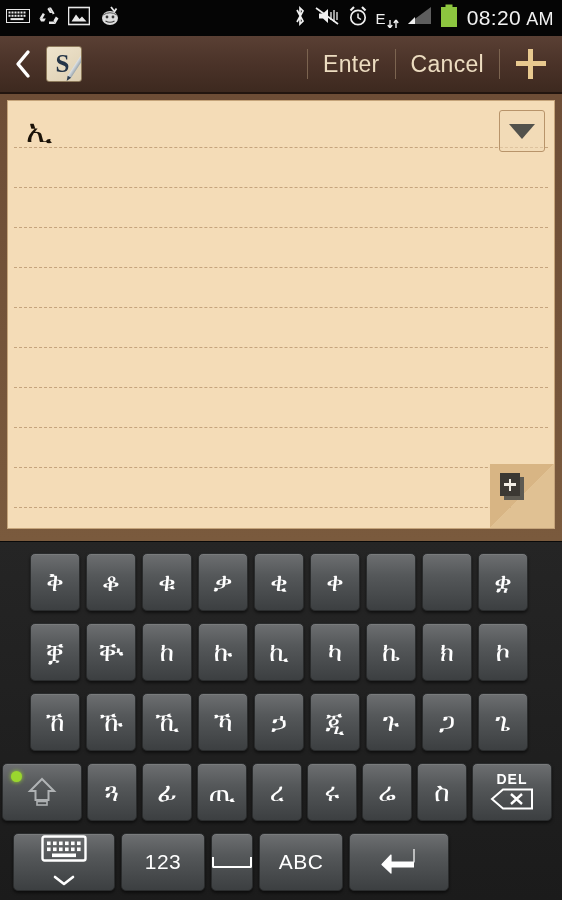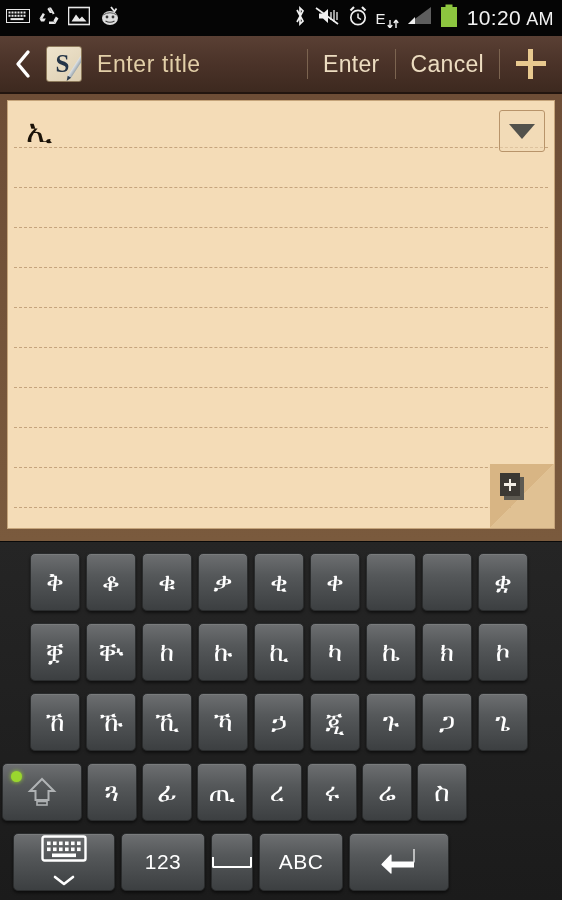--- a/index.html
+++ b/index.html
@@ -329,36 +329,35 @@
         </svg>
       </span>
 
       <span class="sicon">
         <svg width="18" height="24" viewBox="0 0 18 24">
           <rect x="5.5" y="0.5" width="7" height="2.5" fill="#8dc63f"></rect>
           <rect x="1" y="3" width="16" height="20" fill="#8dc63f"></rect>
         </svg>
       </span>
       <span id="clock">
-        <span>10:20</span><span class="ampm">AM</span>
+        <span>08:20</span><span class="ampm">AM</span>
       </span>
     </div>
   </div>
 
   <div id="titlebar">
     <div id="back-btn">
       <svg width="18" height="30" viewBox="0 0 18 30">
         <path d="M14 3 L4 15 L14 27" stroke="#ffffff" stroke-width="3.4" fill="none" stroke-linecap="round" stroke-linejoin="round"></path>
       </svg>
     </div>
     <div id="app-icon">
       <span class="s-letter">S</span>
       <span class="pen"></span>
     </div>
-    <div id="title-text">Enter  title</div>
 
     <div id="tb-right">
       <span class="tb-sep"></span>
       <div class="tb-btn">Enter</div>
       <span class="tb-sep"></span>
       <div class="tb-btn">Cancel</div>
       <span class="tb-sep"></span>
       <div class="tb-btn" id="add-btn">
         <span class="plus"></span>
       </div>
@@ -443,20 +442,31 @@
           </svg>
         </span>
       </div>
       <div class="key eth">ጓ</div>
       <div class="key eth">ፊ</div>
       <div class="key eth">ጢ</div>
       <div class="key eth">ረ</div>
       <div class="key eth">ሩ</div>
       <div class="key eth">ሬ</div>
       <div class="key eth">ስ</div>
+      <div class="key" id="key-del">
+        <span id="del-inner">
+          <span class="dellbl">DEL</span>
+          <span>
+            <svg width="44" height="22" viewBox="0 0 44 22">
+              <path d="M13 1.5 L42 1.5 L42 20.5 L13 20.5 L2 11 Z" fill="none" stroke="#ffffff" stroke-width="2"></path>
+              <path d="M21 6 L32 16 M32 6 L21 16" stroke="#ffffff" stroke-width="2.4"></path>
+            </svg>
+          </span>
+        </span>
+      </div>
     </div>
 
     <div class="krow" id="row5">
       <div class="key" id="key-kbhide">
         <span>
           <svg width="46" height="30" viewBox="0 0 46 30">
             <rect x="1.5" y="1.5" width="43" height="24" rx="2" fill="none" stroke="#ffffff" stroke-width="2.4"></rect>
             <g fill="#ffffff">
               <rect x="6" y="6.5" width="3.6" height="3.6"></rect>
                 <rect x="12" y="6.5" width="3.6" height="3.6"></rect>

